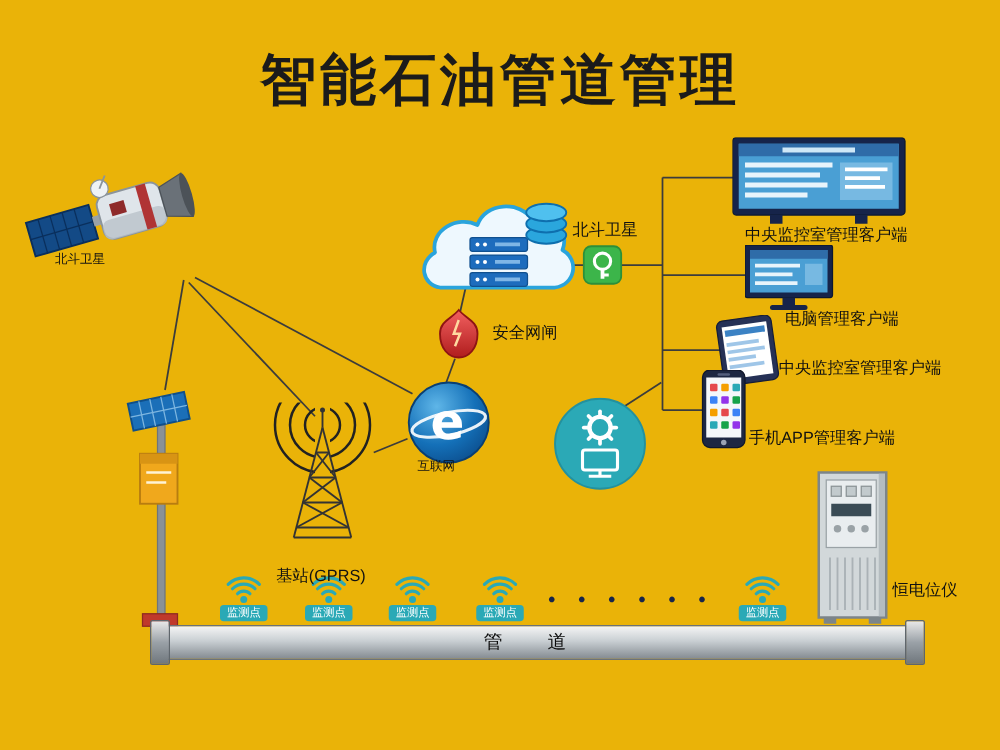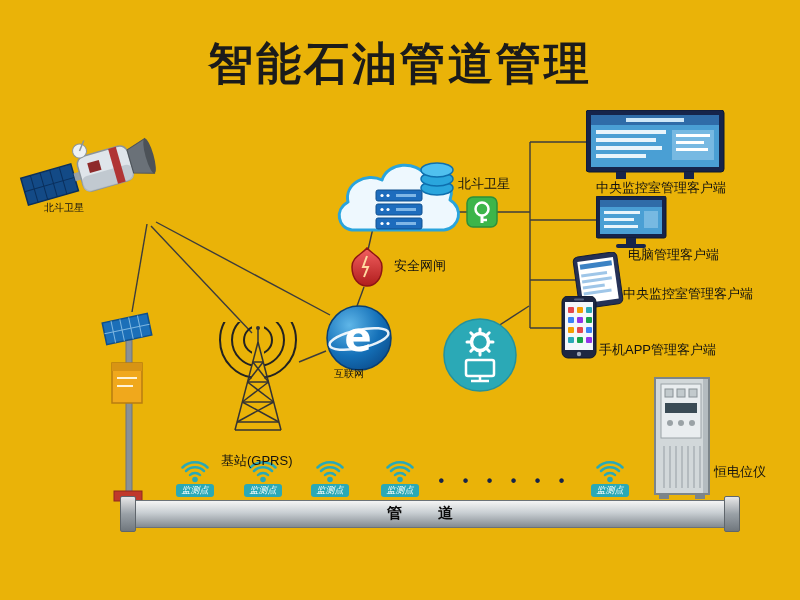--- a/index.html
+++ b/index.html
@@ -8,23 +8,23 @@
   .lines-svg{position:absolute;left:0;top:0;z-index:1;}
   .node{position:absolute;z-index:2;}
   .lbl{position:absolute;z-index:4;font-size:13px;color:#111;white-space:nowrap;line-height:1.2;}
   .title{position:absolute;left:0;top:34px;width:100%;margin:0;text-align:center;z-index:3;
          font-size:45px;font-weight:bold;color:#1b1b1b;letter-spacing:3px;}
   .pipe-main{position:absolute;left:132px;top:500px;width:592px;height:26px;z-index:2;
          background:linear-gradient(#f5f5f5,#c9cfd3 45%,#848b91);border:1px solid #6b7278;border-radius:2px;}
   .pipe-cap{position:absolute;top:496px;width:14px;height:34px;z-index:3;
          background:linear-gradient(#e8e8e8,#9aa1a7 50%,#70777d);border:1px solid #5f666c;border-radius:2px;}
   .pipe-label{position:absolute;left:132px;top:504px;width:592px;z-index:4;text-align:center;
-         font-size:15px;font-weight:bold;letter-spacing:16px;color:#0a0a0a;}
+         font-size:15px;font-weight:normal;letter-spacing:16px;color:#0a0a0a;}
   .mp-badge{position:absolute;z-index:4;width:38px;height:13px;border-radius:3px;background:#2aa9b6;
-         color:#fff;font-size:9px;line-height:13px;text-align:center;font-style:italic;}
+         color:#fff;font-size:9px;line-height:13px;text-align:center;}
   .ellipsis{position:absolute;left:438px;top:472px;width:134px;z-index:4;text-align:center;
          font-size:16px;font-weight:bold;letter-spacing:7px;color:#16244a;}
 </style>
 </head>
 <body>
 
 <div class="stage">
 
   <svg class="lines-svg" width="800" height="600">
     <g stroke="#3c3c3c" stroke-width="1.4">

